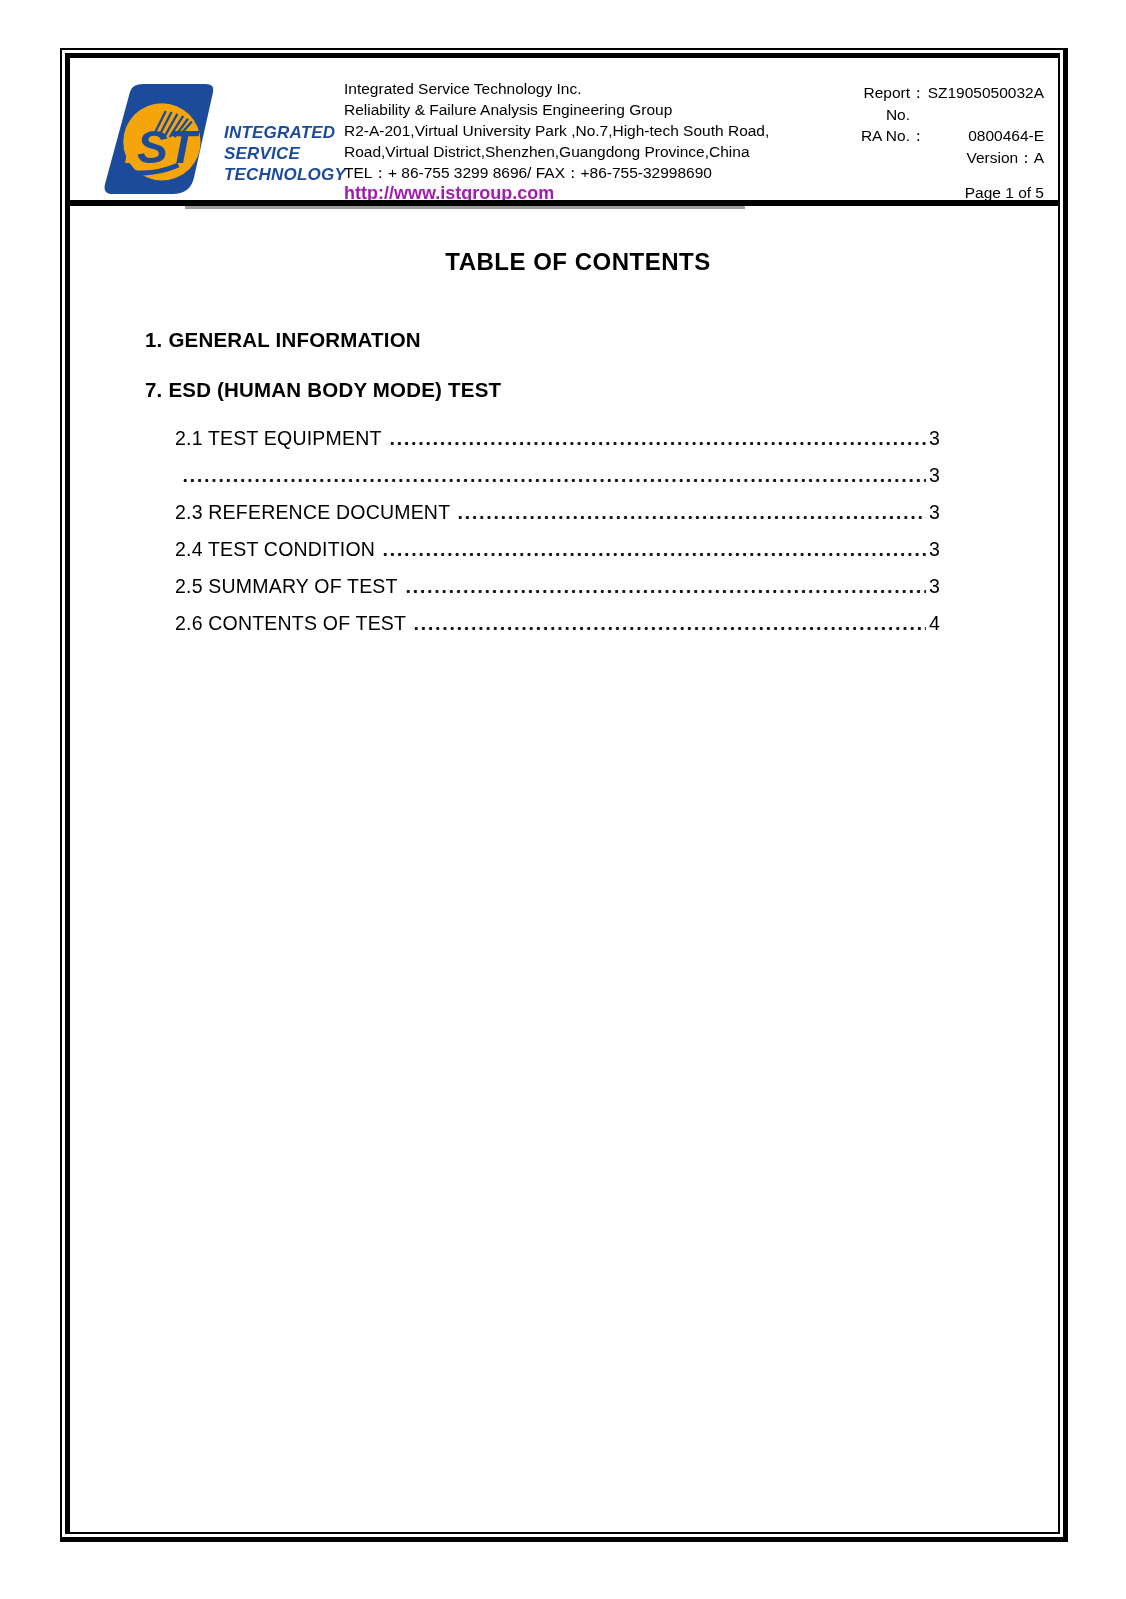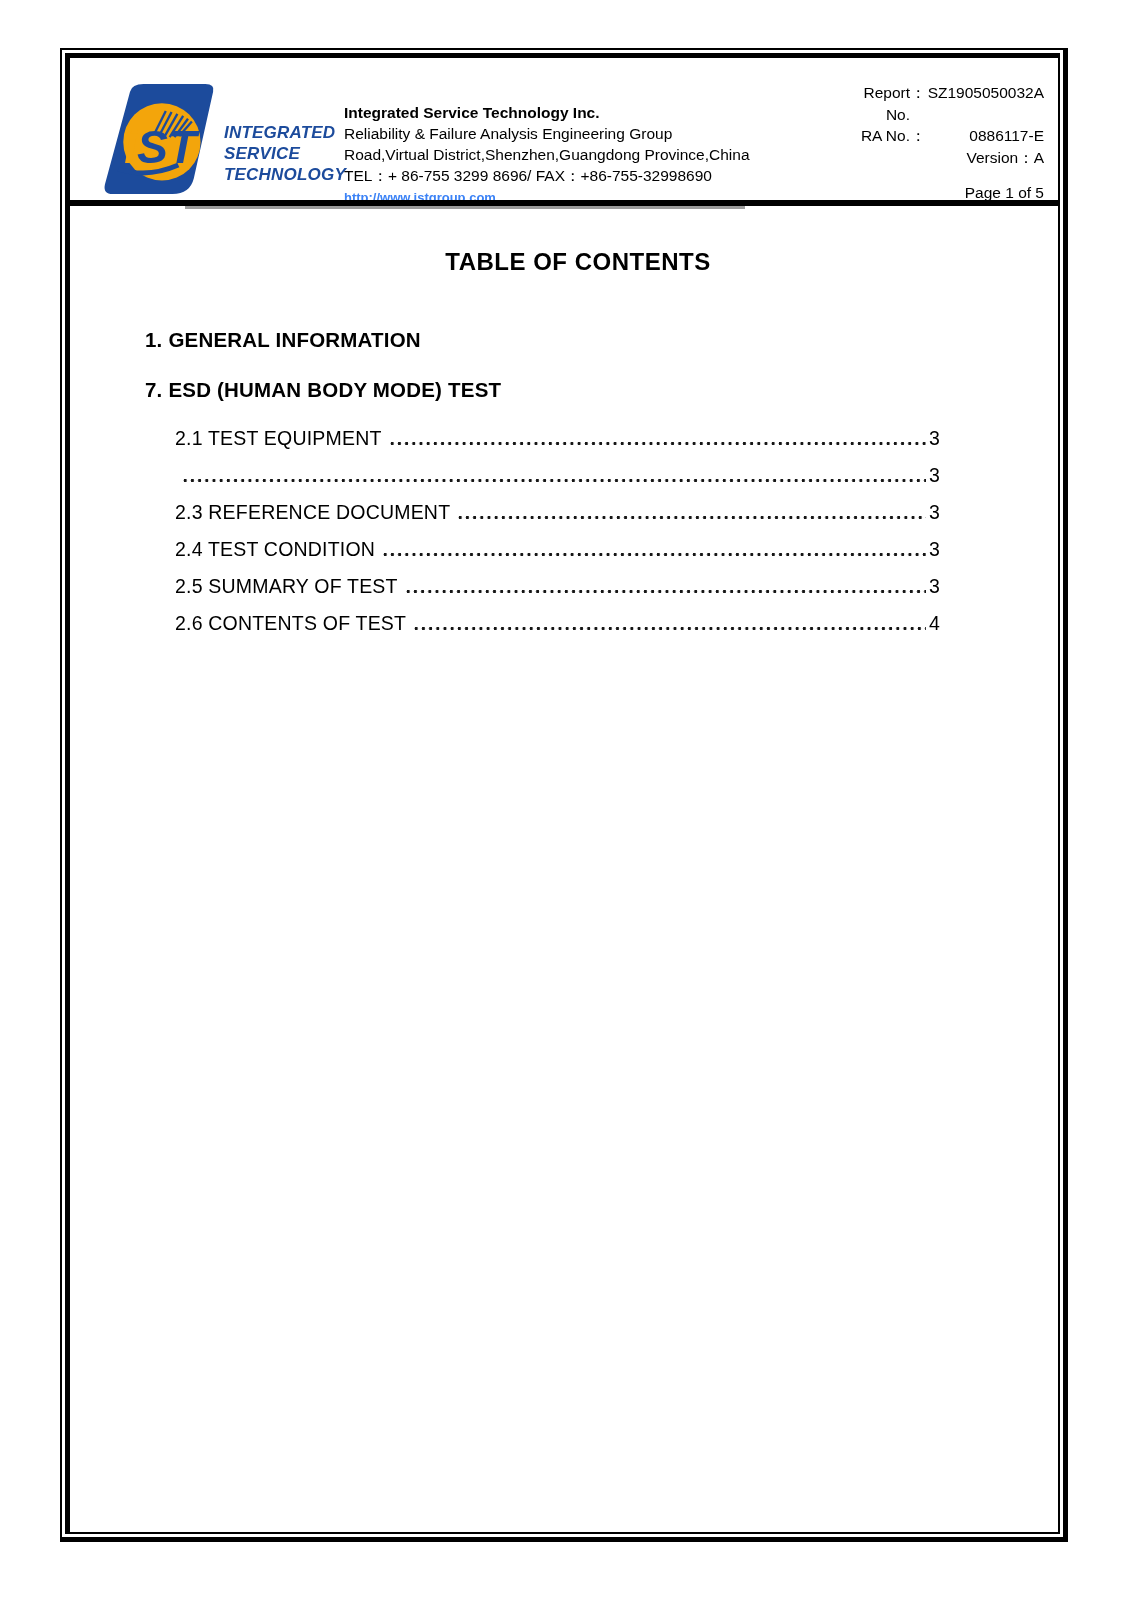--- a/index.html
+++ b/index.html
@@ -11,23 +11,23 @@
   .page-inner{box-sizing:border-box;width:100%;height:100%;position:relative;
               border:solid #000;border-width:5px 2px 2px 5px;background:#fff;}
 
   
   .header{display:flex;padding:20px 14px 0 28px;height:142px;box-sizing:border-box;}
   .logo-wrap{flex:0 0 auto;display:flex;width:246px;}
   .logo-svg{width:122px;height:114px;margin-top:4px;display:block;}
   .brand{margin:44px 0 0 4px;width:120px;color:#1c4b9c;font-weight:bold;font-style:italic;
          font-size:17px;line-height:21px;letter-spacing:.2px;}
   .company{flex:0 0 auto;width:472px;font-size:15.5px;line-height:21px;}
-  .co-name{font-weight:bold;margin-top:24px;}
-  .website{color:#3b82f6;font-weight:bold;text-decoration:underline;
-           font-size:13px;line-height:17px;display:inline-block;cursor:pointer;}
+  .co-name{font-weight:normal;}
+  .website{color:#a21caf;font-weight:bold;text-decoration:underline;
+           font-size:18px;line-height:17px;display:inline-block;cursor:pointer;}
   .meta{margin-left:auto;width:200px;font-size:15.5px;line-height:21.5px;padding-top:4px;text-align:right;}
   .meta-row{display:grid;grid-template-columns:66px 16px 1fr;}
   .meta-version{margin-left:12px;}
   .page-info{margin:14px 0 0 66px;}
 
   .rule{position:absolute;left:0;right:0;top:142px;height:6px;background:#000;}
   .rule::after{content:"";position:absolute;left:115px;top:6px;width:560px;height:3px;background:#9b9b9b;}
 
   
   .doc-title{margin-top:48px;text-align:center;font-size:24px;font-weight:bold;letter-spacing:.5px;padding-left:28px;}
@@ -71,35 +71,36 @@
           <div class="brand">
             <div>INTEGRATED</div>
             <div>SERVICE</div>
             <div>TECHNOLOGY</div>
           </div>
         </div>
 
         <div class="company">
           <div class="co-name">Integrated Service Technology Inc.</div>
           <div>Reliability &amp; Failure Analysis Engineering Group</div>
+          <div>R2-A-201,Virtual University Park ,No.7,High-tech South Road,</div>
           <div>Road,Virtual District,Shenzhen,Guangdong Province,China</div>
           <div>TEL：+ 86-755 3299 8696/ FAX：+86-755-32998690</div>
           <a class="website" href="#">http://www.istgroup.com</a>
         </div>
 
         <div class="meta">
           <div class="meta-row">
             <span>Report No.</span>
               <span>：</span>
               <span>SZ1905050032A</span>
           </div>
           <div class="meta-row">
             <span>RA No.</span>
               <span>：</span>
-              <span>0886117-E</span>
+              <span>0800464-E</span>
           </div>
           <div class="meta-version">
             <span>Version</span><span>：</span><span>A</span>
           </div>
           <div class="page-info">Page 1 of 5</div>
         </div>
       </div>
 
       <div class="rule"></div>
 

